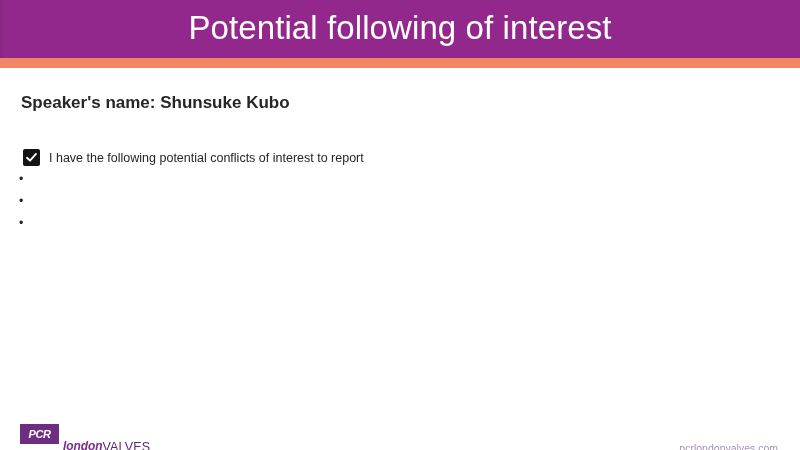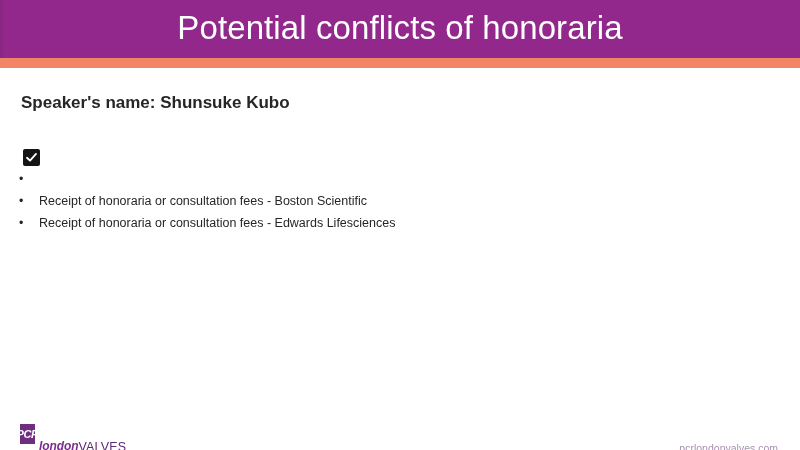--- a/index.html
+++ b/index.html
@@ -126,21 +126,21 @@
 
   
   .logo {
     position: absolute;
     left: 20px;
     top: 424px;
     display: flex;
     align-items: flex-start;
   }
   .logo-mark {
-    width: 15px;
+    width: 39px;
     height: 20px;
     background: #6F2D82;
     display: flex;
     align-items: center;
     justify-content: center;
     flex: 0 0 auto;
   }
   .logo-mark-text {
     color: #ffffff;
     font-size: 11px;
@@ -181,44 +181,43 @@
   }
 </style>
 </head>
 <body>
 
 <div class="slide">
 
   <div class="header-band">
     <div class="header-edge-left"></div>
   </div>
-  <div class="slide-title">Potential conflicts of honoraria</div>
+  <div class="slide-title">Potential following of interest</div>
   <div class="accent-band"></div>
 
   <div class="speaker-line">Speaker's name: Shunsuke Kubo</div>
 
   <div class="checkbox-row">
     <span class="checkbox-box">
       <svg width="13" height="13" viewBox="0 0 13 13" aria-hidden="true">
         <path d="M2 6.8 L5 9.6 L11 2.9" fill="none" stroke="#ffffff" stroke-width="1.9" stroke-linecap="round" stroke-linejoin="round"></path>
       </svg>
     </span>
+    <span class="checkbox-label">I have the following potential conflicts of interest to report</span>
   </div>
 
   <div class="bullet-list">
     <div class="bullet-item">
       <span class="bullet-marker">•</span>
     </div>
     <div class="bullet-item">
       <span class="bullet-marker">•</span>
-      <span class="bullet-text">Receipt of honoraria or consultation fees - Boston Scientific</span>
     </div>
     <div class="bullet-item">
       <span class="bullet-marker">•</span>
-      <span class="bullet-text">Receipt of honoraria or consultation fees - Edwards Lifesciences</span>
     </div>
   </div>
 
   <div class="logo">
     <span class="logo-mark">
       <span class="logo-mark-text">PCR</span>
     </span>
     <span class="logo-words">
       <span class="logo-london">london</span>
       <span class="logo-valves">VALVES</span>

